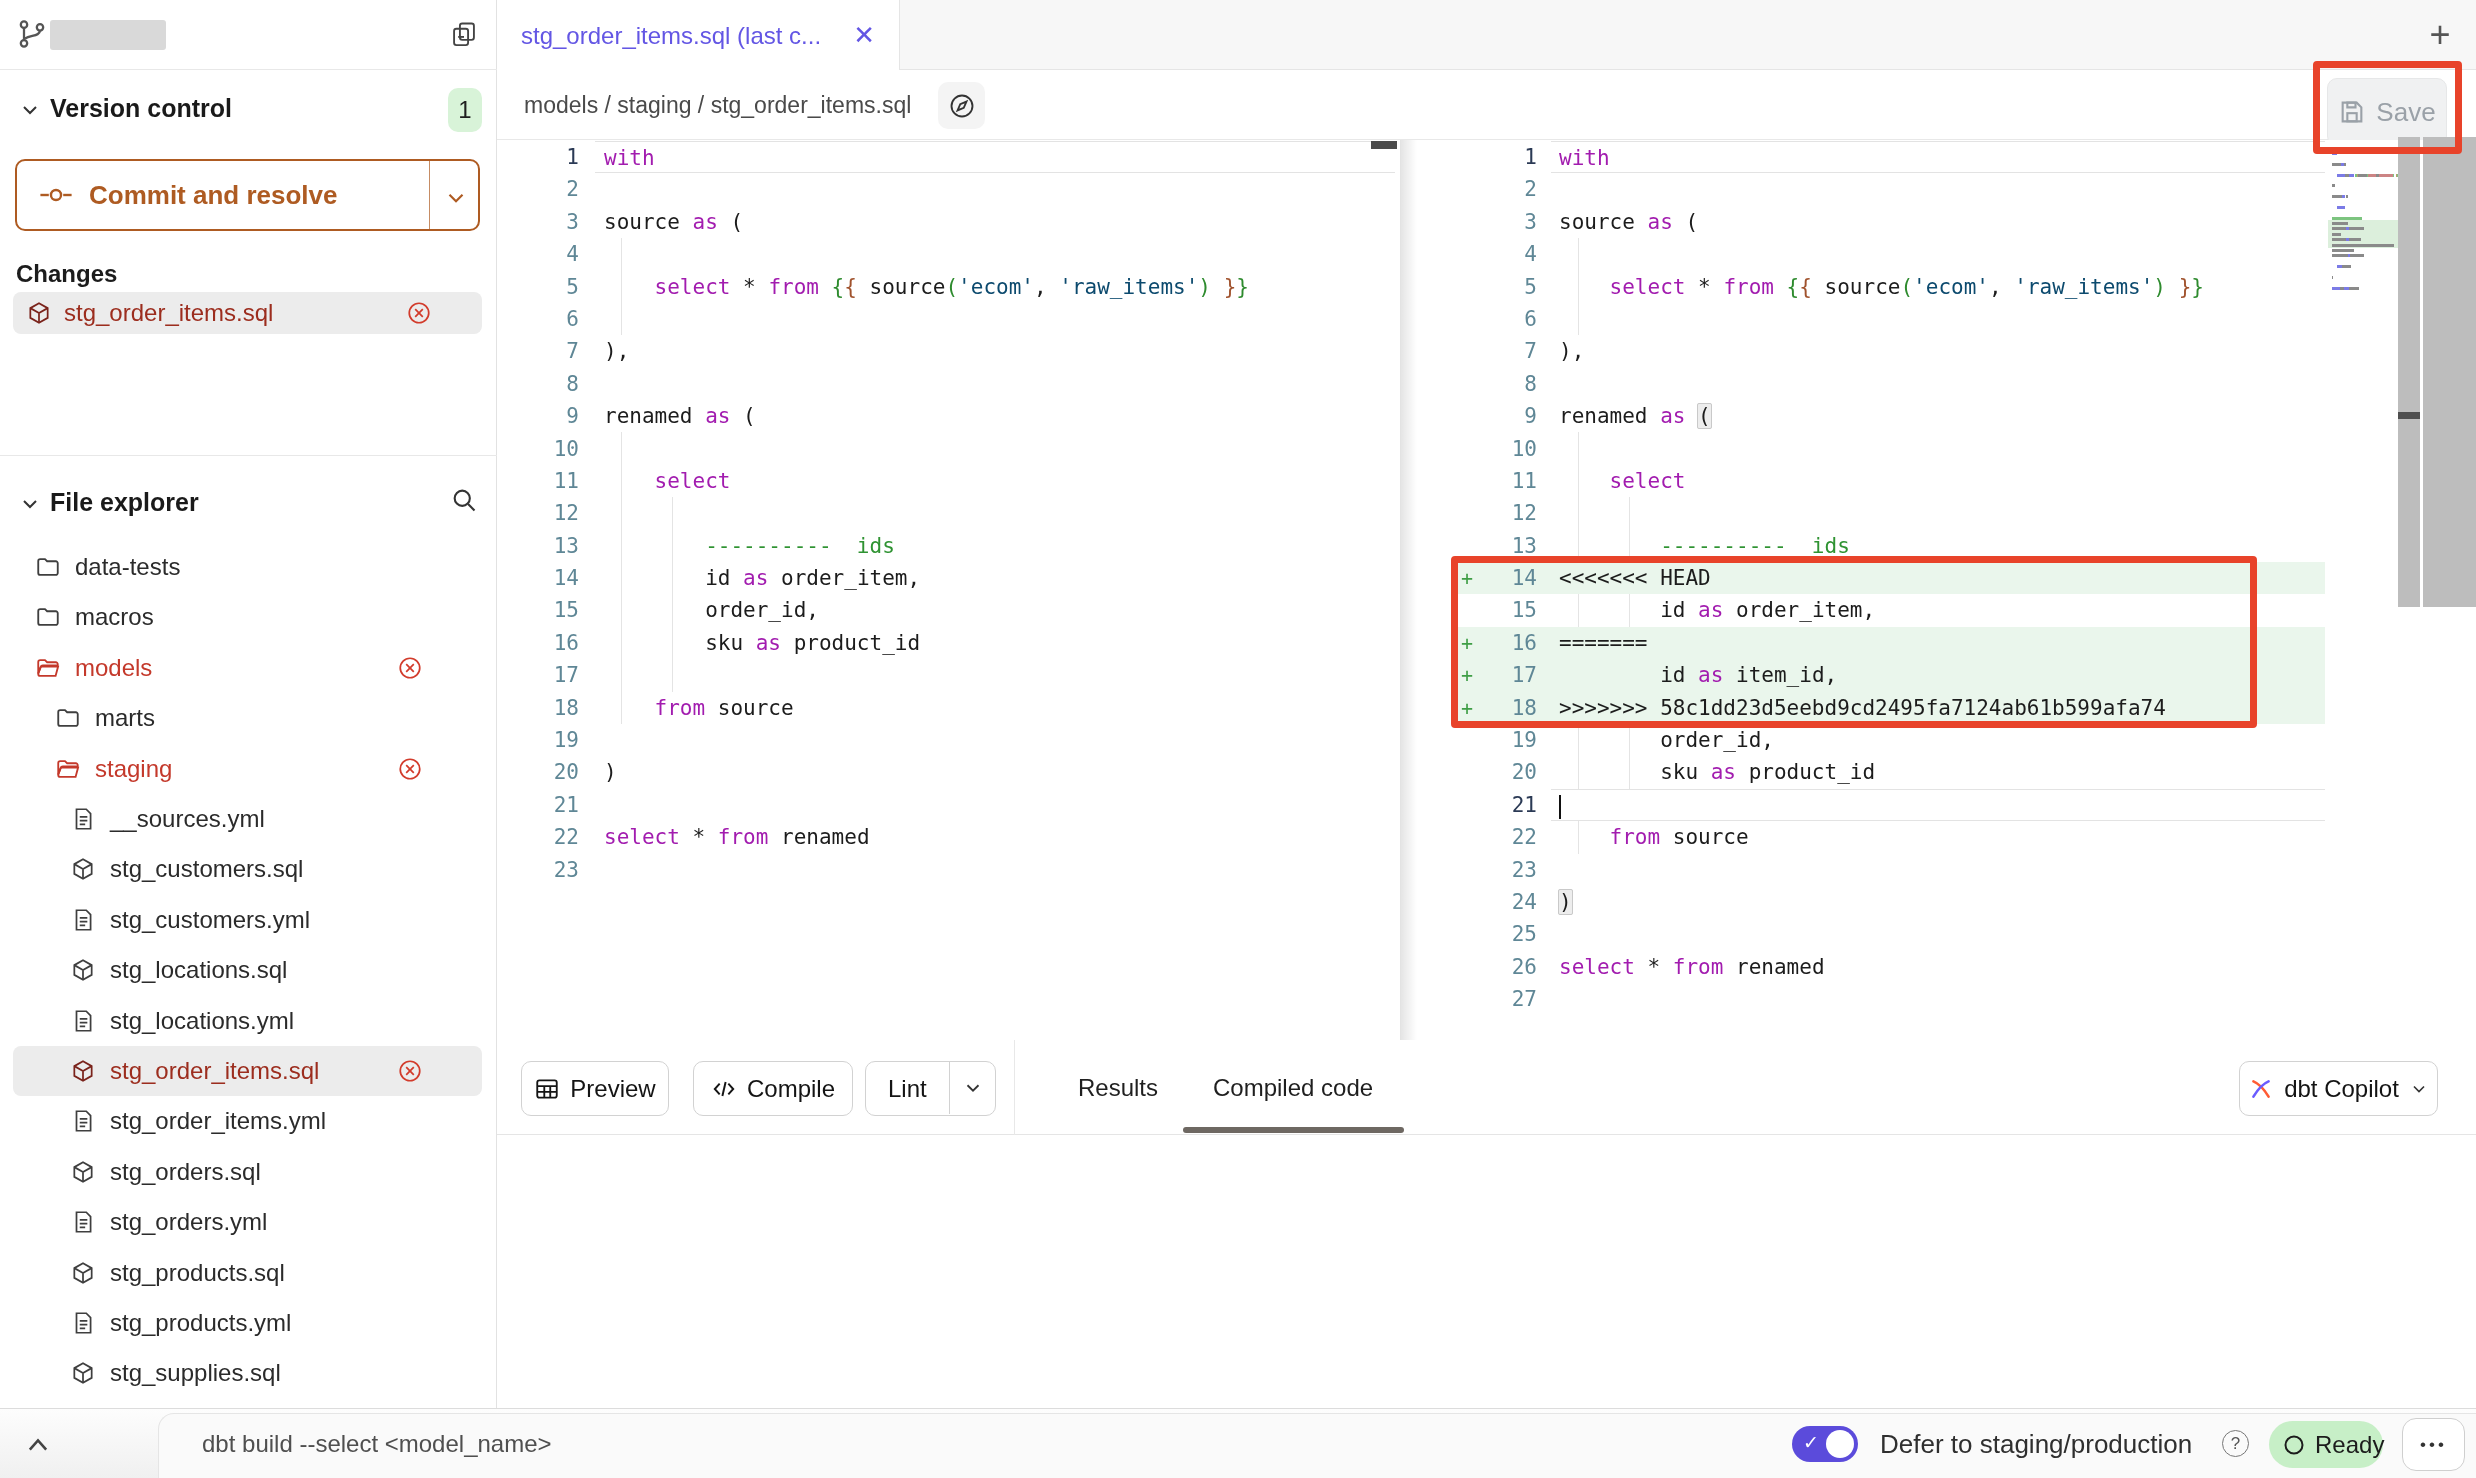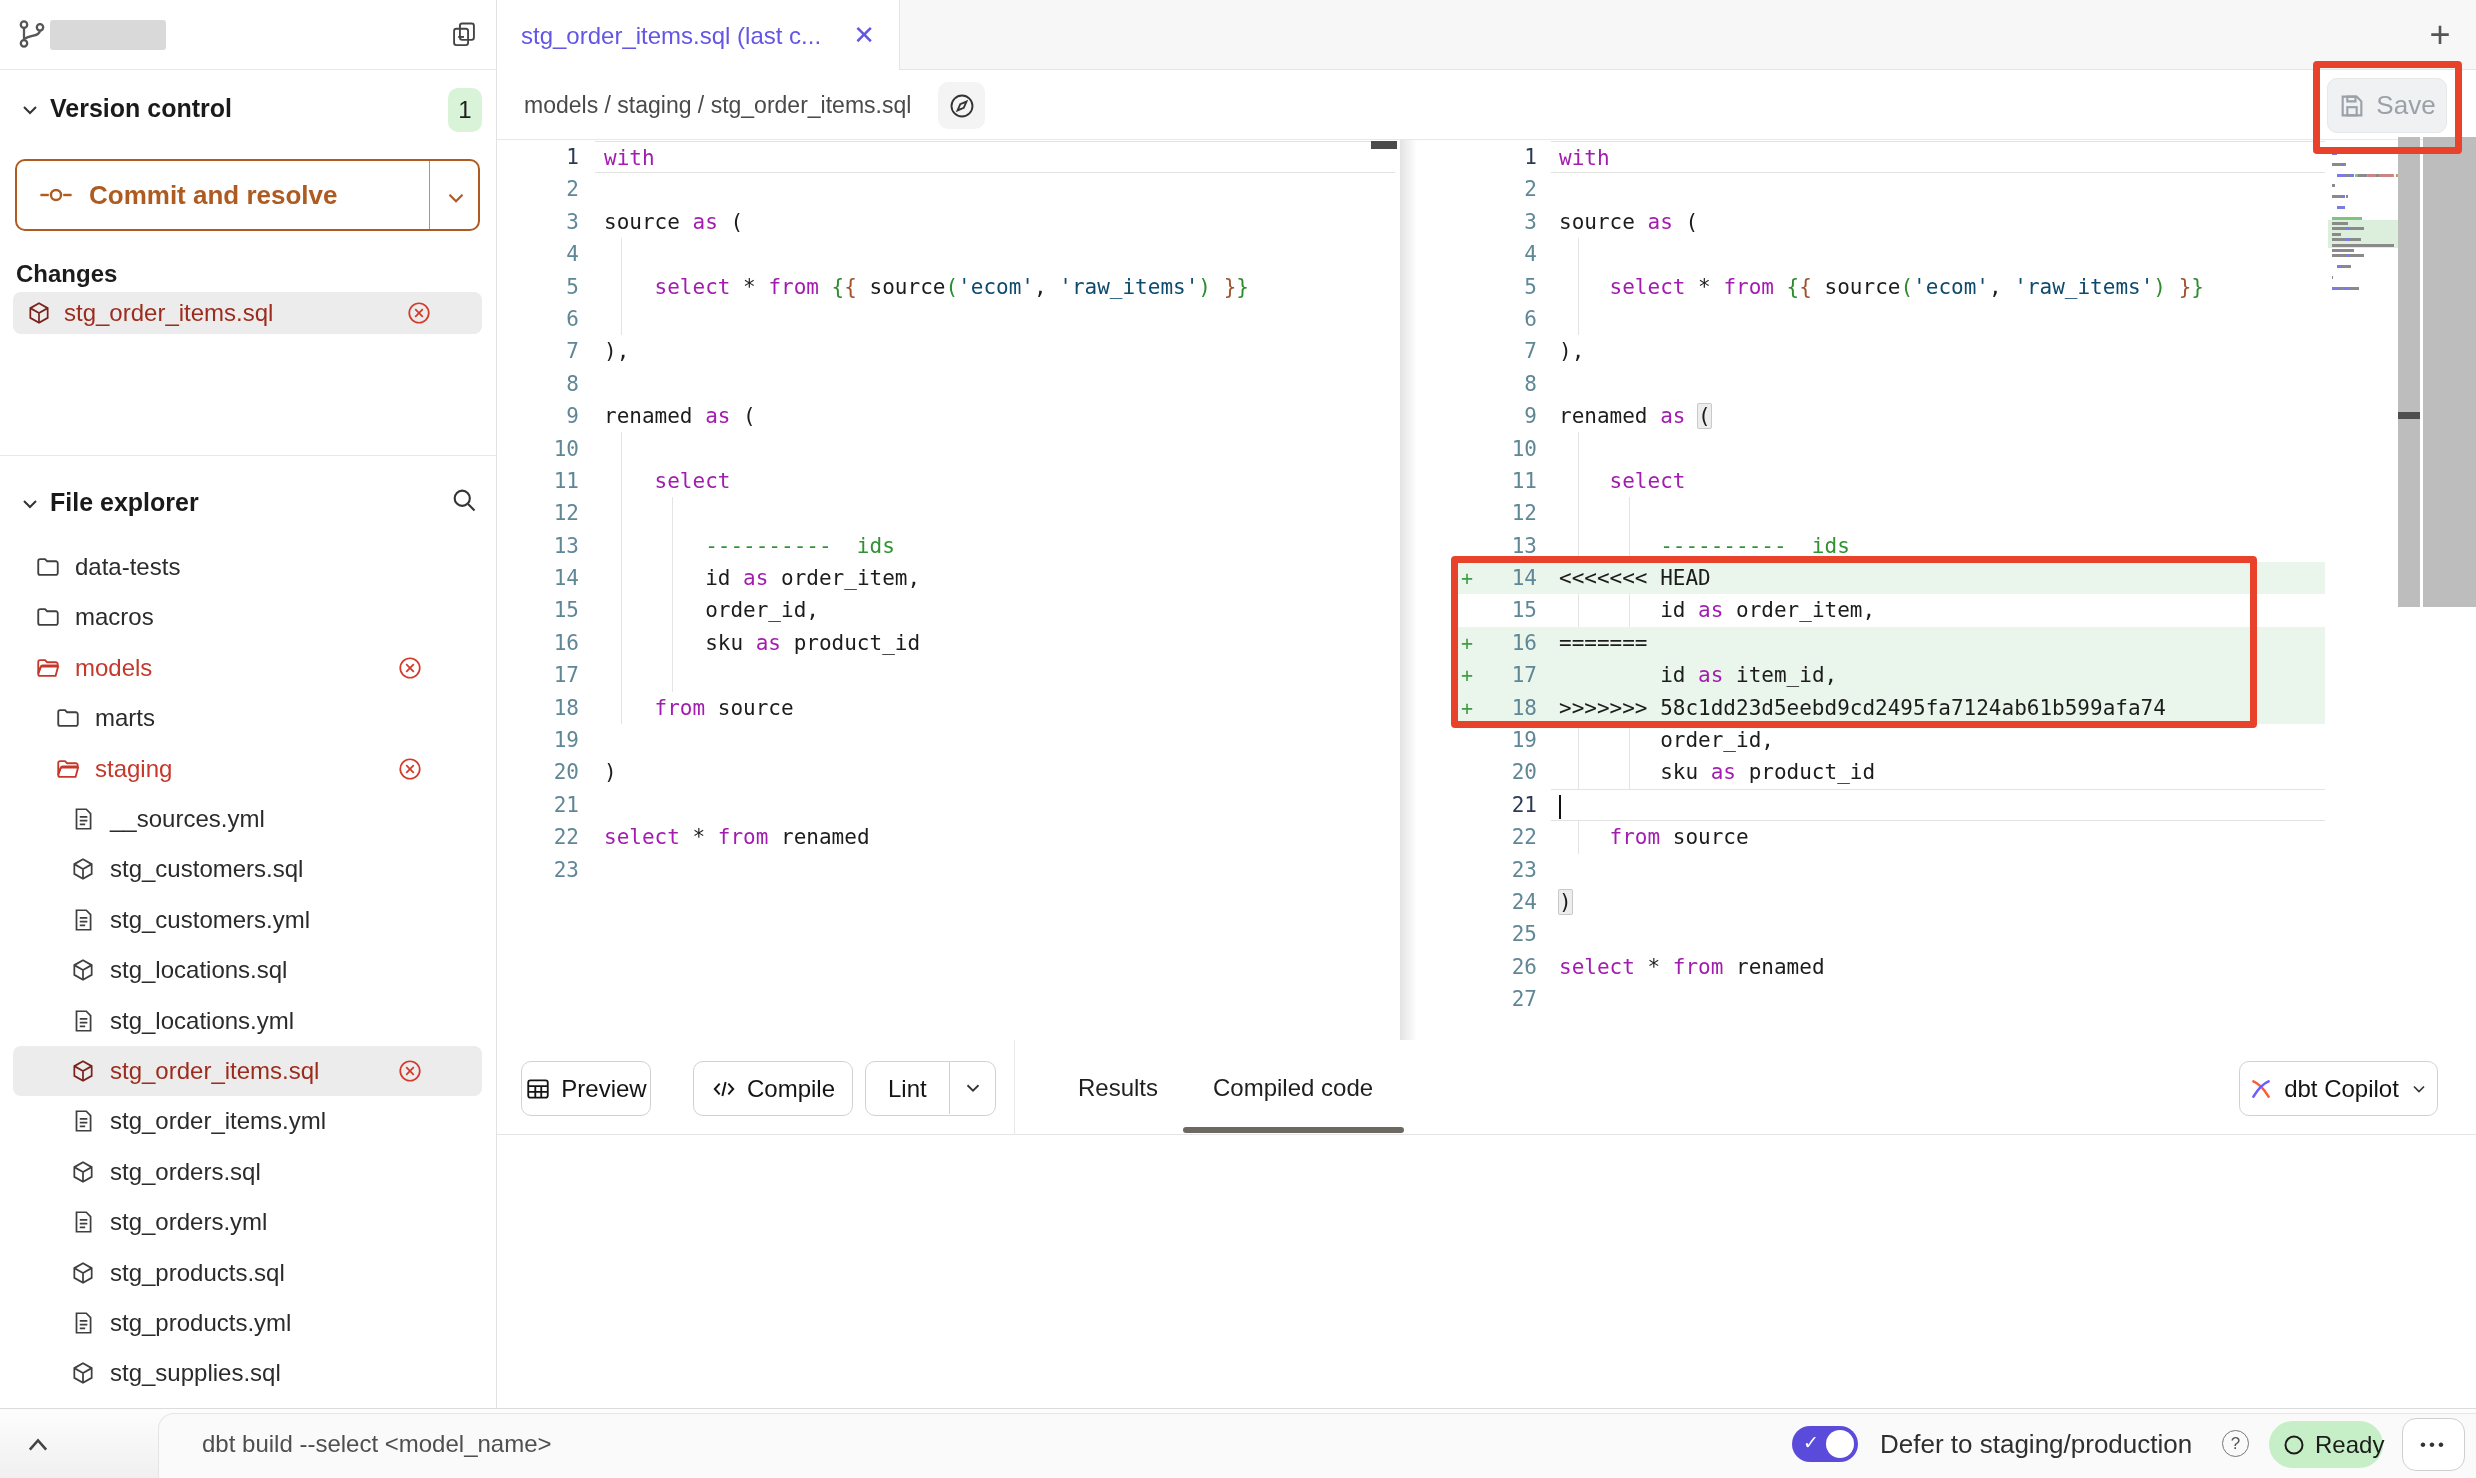--- a/index.html
+++ b/index.html
@@ -39,21 +39,21 @@
                 border-right:1px solid #e5e5e5; display:flex; align-items:center; padding:0 24px; cursor:pointer; }
   #tab-active .lbl { color:#6356e4; font-size:24px; flex:1; white-space:nowrap; overflow:hidden; }
   #tab-close { color:#6356e4; font-size:26px; margin-left:10px; cursor:pointer; }
   #new-tab { position:absolute; left:1918px; top:10px; width:50px; height:50px; font-size:36px; color:#555;
              display:flex; align-items:center; justify-content:center; cursor:pointer; }
   #crumbrow { left:497px; top:70px; width:1979px; height:70px; background:#fff; border-bottom:1px solid #e8e8e8; }
   #crumb { position:absolute; left:27px; top:0; height:70px; display:flex; align-items:center;
            font-size:23px; color:#4a4a4a; }
   #compass-btn { position:absolute; left:441px; top:12px; width:47px; height:47px; background:#f4f4f4;
                  border-radius:10px; display:flex; align-items:center; justify-content:center; cursor:pointer; }
-  #save-btn { left:2327px; top:78px; width:120px; height:55px; background:#f0f1f2; border:1px solid #e6e7e8;
+  #save-btn { left:2327px; top:78px; width:120px; height:68px; background:#f0f1f2; border:1px solid #e6e7e8;
               border-radius:10px; display:flex; align-items:center; justify-content:center; gap:10px; }
   #save-btn .lbl { font-size:26px; color:#9aa1a8; }
 
   
   #editor { left:497px; top:140px; width:1979px; height:900px; background:#fff; }
   .pane { position:absolute; top:1px; }
   #left-code  { left:10px;  width:888px; }
   #right-code { left:958px; width:870px; }
   .crow { display:flex; height:32.4px; line-height:32.4px; font-family:"DejaVu Sans Mono", monospace;
           font-size:21px; white-space:pre; }
@@ -508,21 +508,21 @@
       </div>
     <div class="abs strip" style="left:1901px;top:-3px;width:22px;height:470px;"></div>
     <div class="abs" style="left:1901px;top:272px;width:22px;height:7px;background:#4e4e4e;"></div>
     <div class="abs strip" style="left:1926px;top:-3px;width:53px;height:470px;"></div>
   </div>
 
   <div class="ann" style="left:2313px;top:61px;width:149px;height:93px;"></div>
   <div class="ann" style="left:1451px;top:556px;width:806px;height:172px;"></div>
 
   <div id="toolbar" class="abs">
-    <div class="tbtn" style="left:24px;width:130px;">
+    <div class="tbtn" style="left:24px;width:148px;">
       <span>
         <svg width="26" height="26" viewBox="0 0 24 24" fill="none" stroke="#141414" stroke-width="1.7">
           <rect x="3" y="4" width="18" height="16" rx="2"></rect>
             <path d="M3 9.3h18M9.5 9.3V20M15 9.3V20M3 14.6h18"></path>
         </svg>
       </span>
       <span>Preview</span>
     </div>
     <div class="tbtn" style="left:196px;width:160px;">
       <span>

